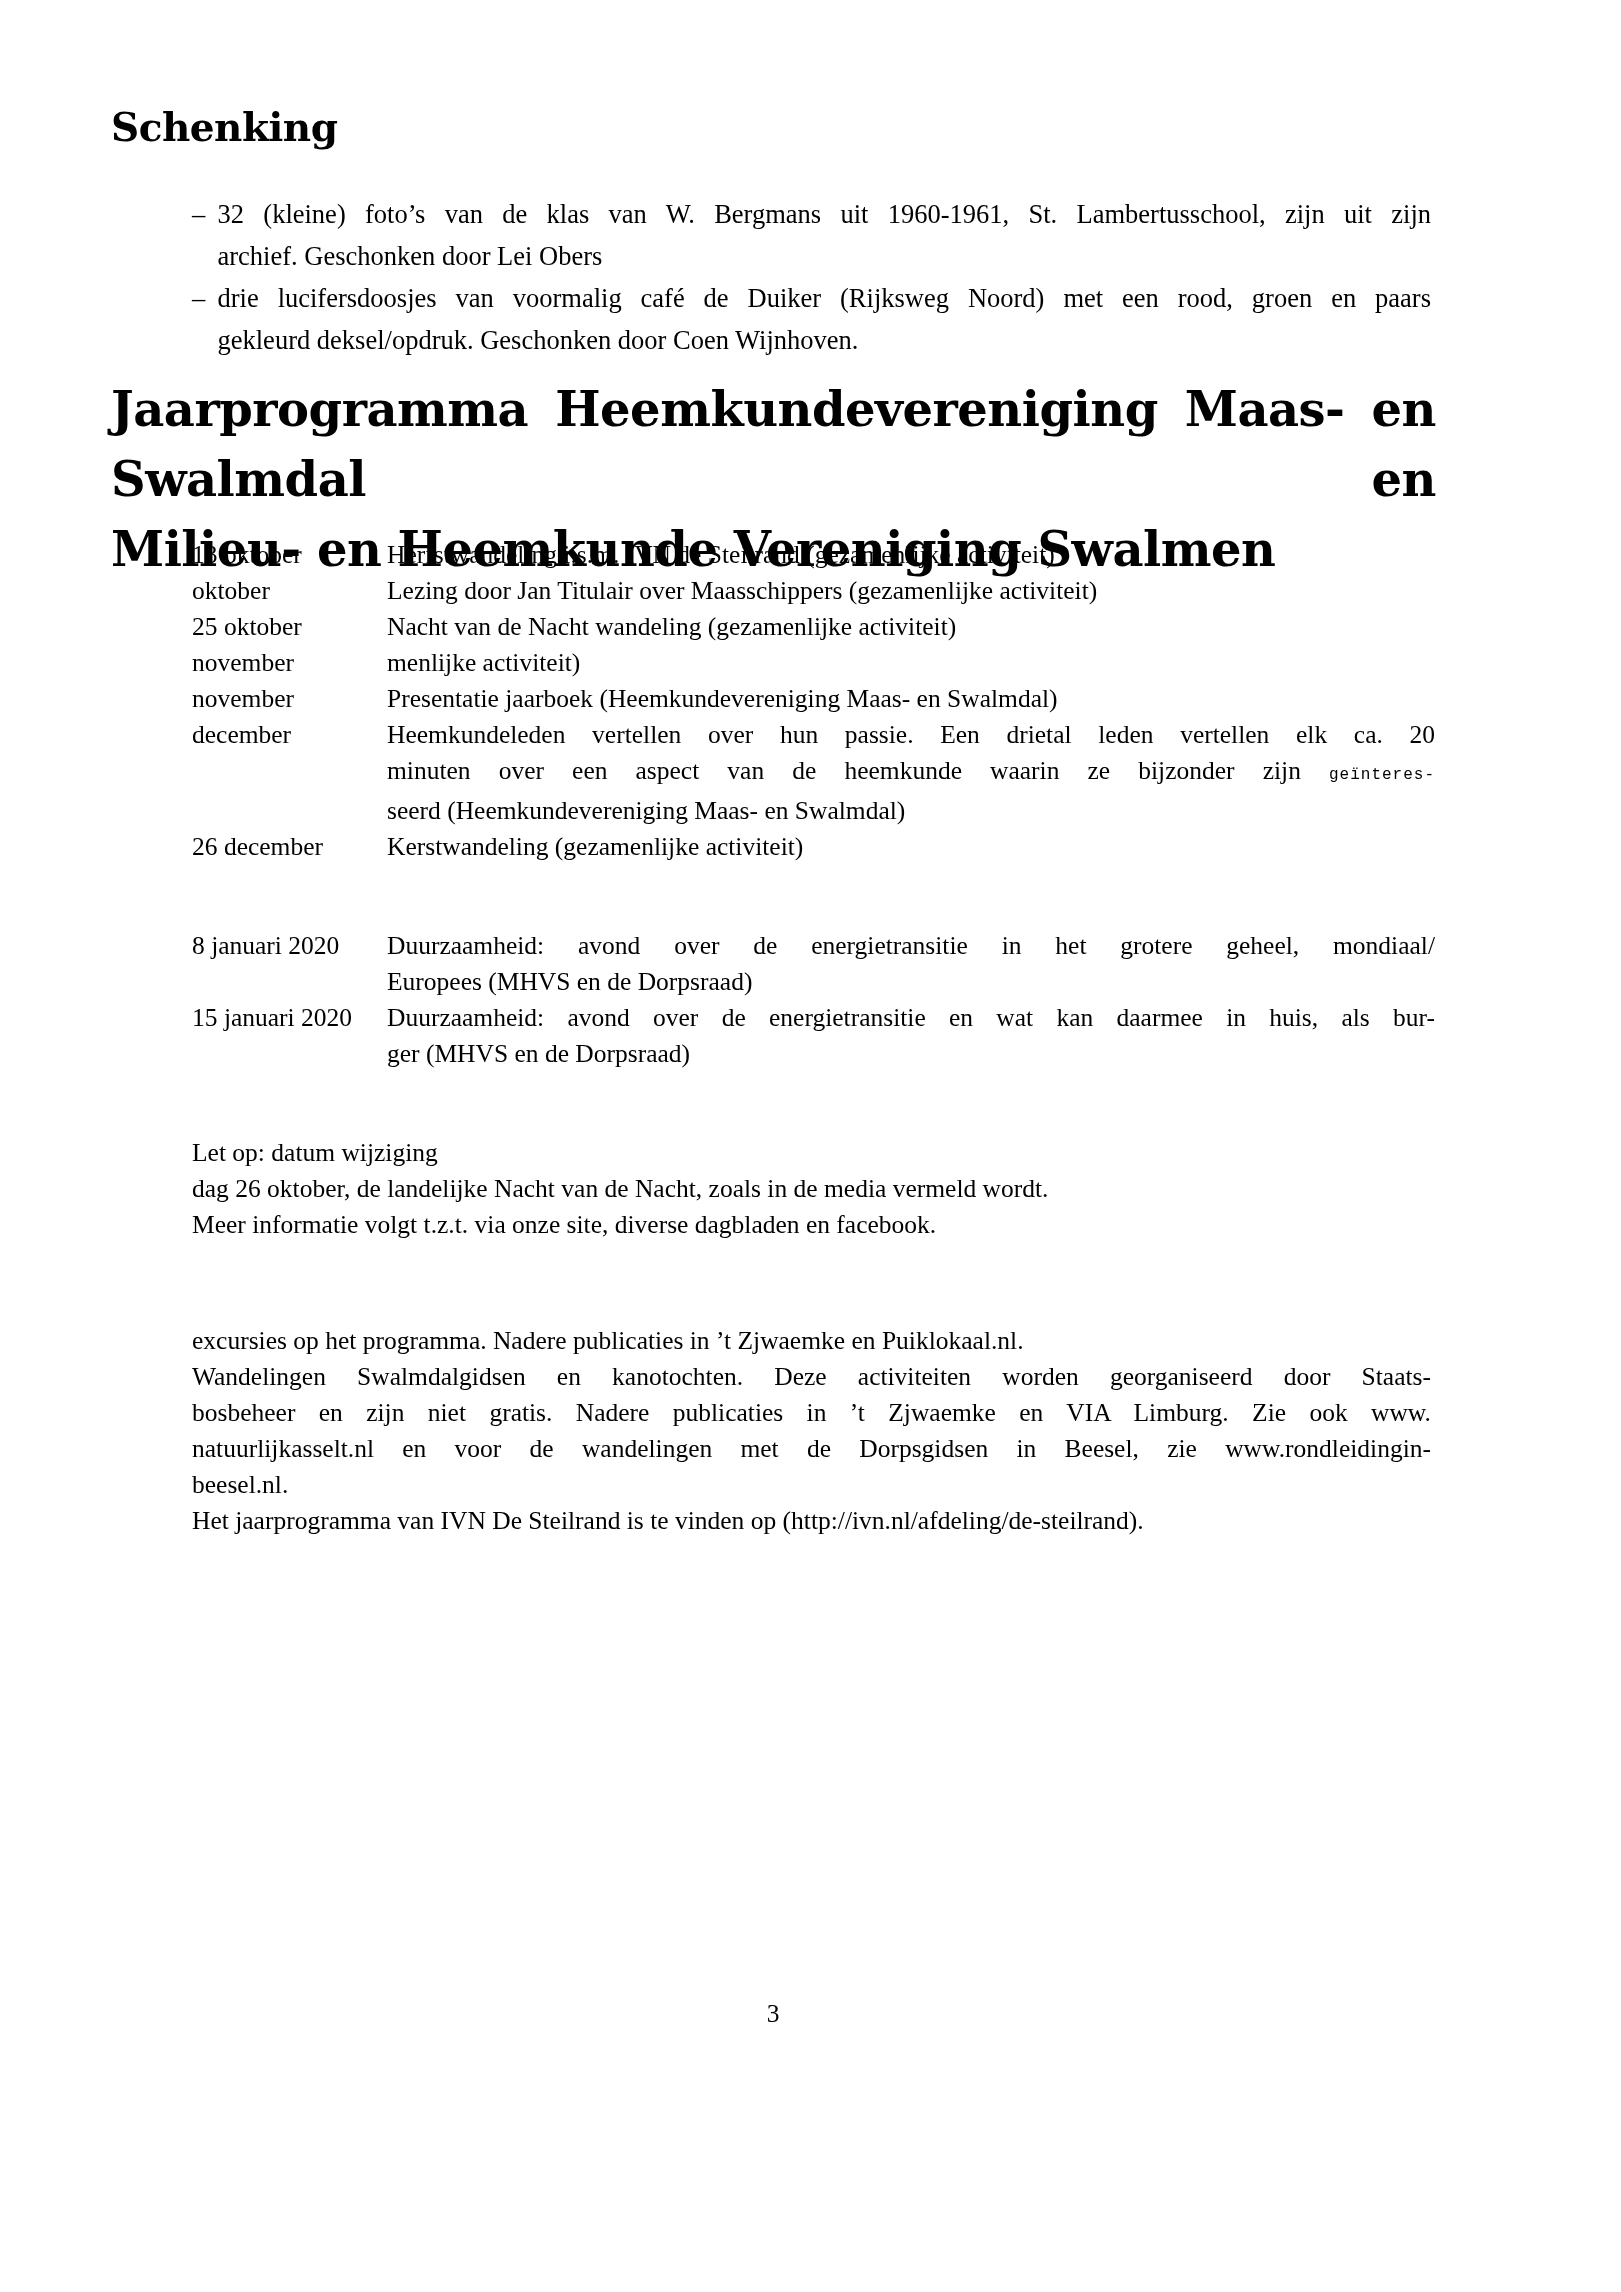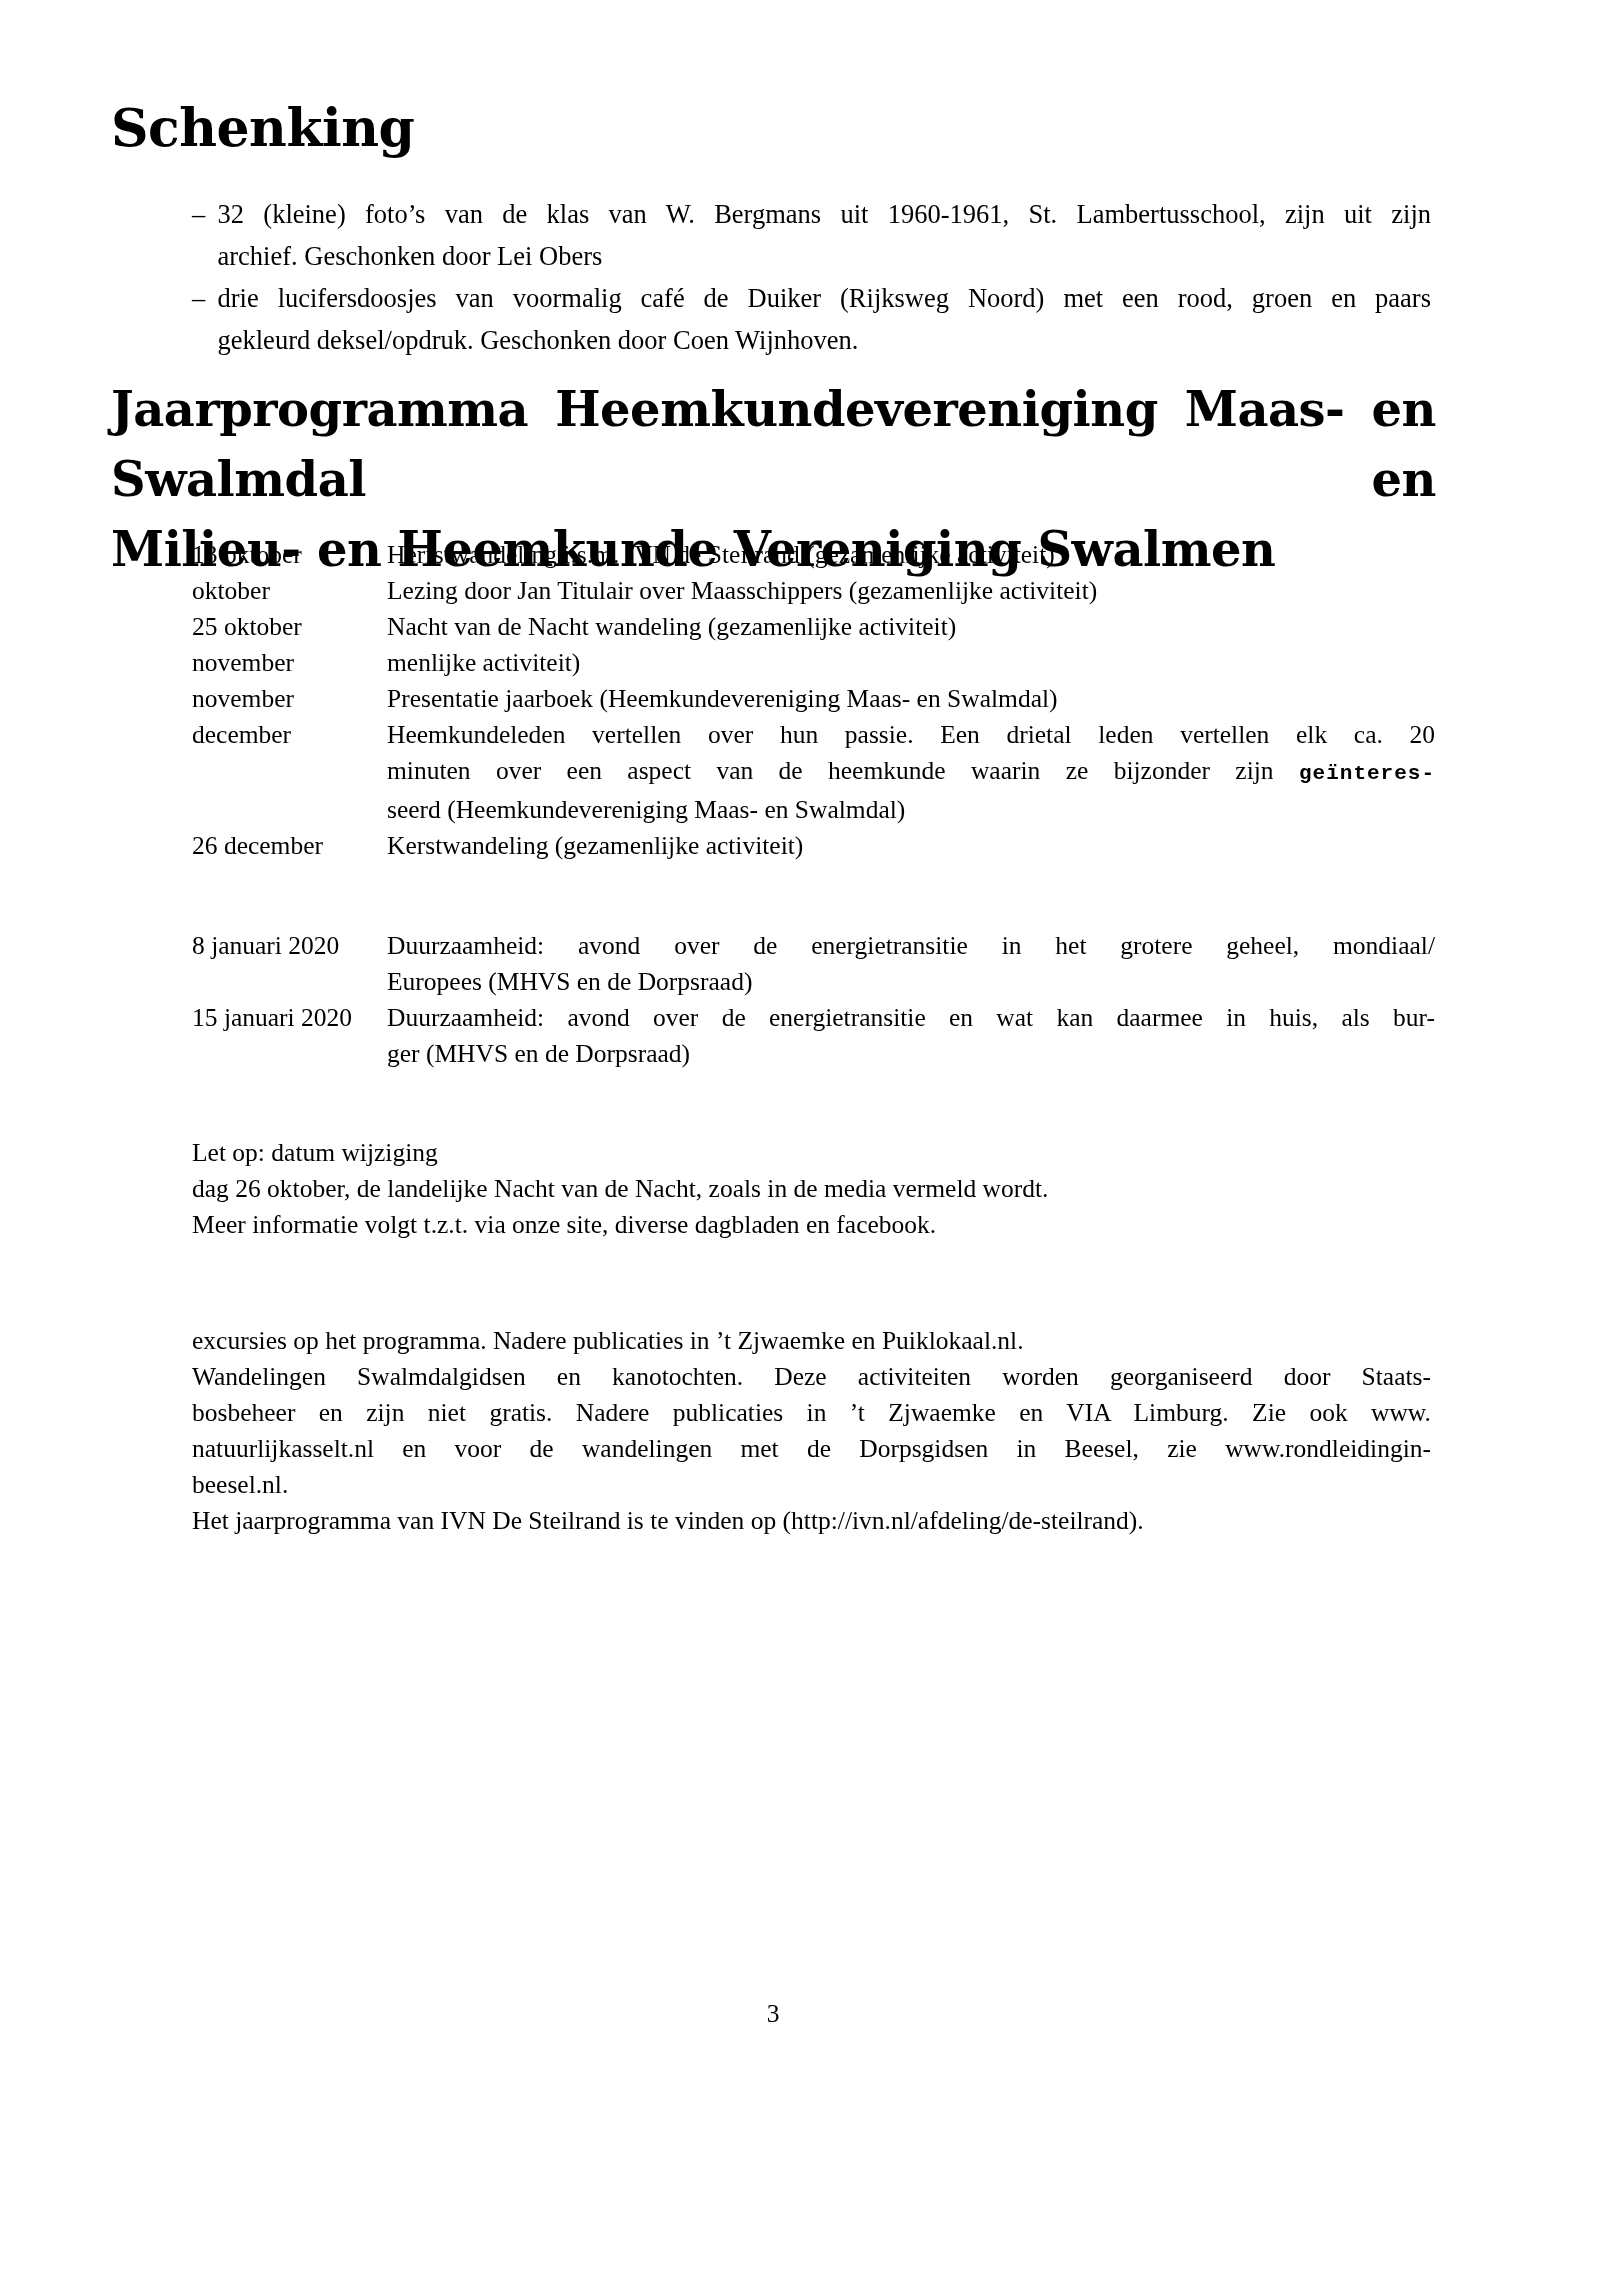--- a/index.html
+++ b/index.html
@@ -17,21 +17,21 @@
     font-size: 25.5px;
     overflow: hidden;
   }
   .abs { position: absolute; }
 
   
   .h-schenking {
     left: 111px; top: 98px;
     font-family: "DejaVu Serif", serif;
     font-weight: bold;
-    font-size: 52px;
+    font-size: 39px;
     line-height: 59px;
     letter-spacing: -0.5px;
   }
   .h-jaar {
     left: 111px; top: 374px;
     width: 1325px;
     font-family: "DejaVu Serif", serif;
     font-weight: bold;
     font-size: 48px;
     line-height: 70px;
@@ -67,23 +67,22 @@
   .para {
     left: 192px;
     width: 1239px;
     line-height: 36px;
   }
   .para-note { top: 1135px; }
   .para-further { top: 1323px; }
 
   .mono {
     font-family: "Liberation Mono", monospace;
-    font-size: 21px;
+    font-size: 16px;
     letter-spacing: 1px;
-    font-weight: bold;
   }
 
   .page-number {
     left: 111px; top: 1996px;
     width: 1324px;
     text-align: center;
     line-height: 36px;
   }
 </style>
 </head>

